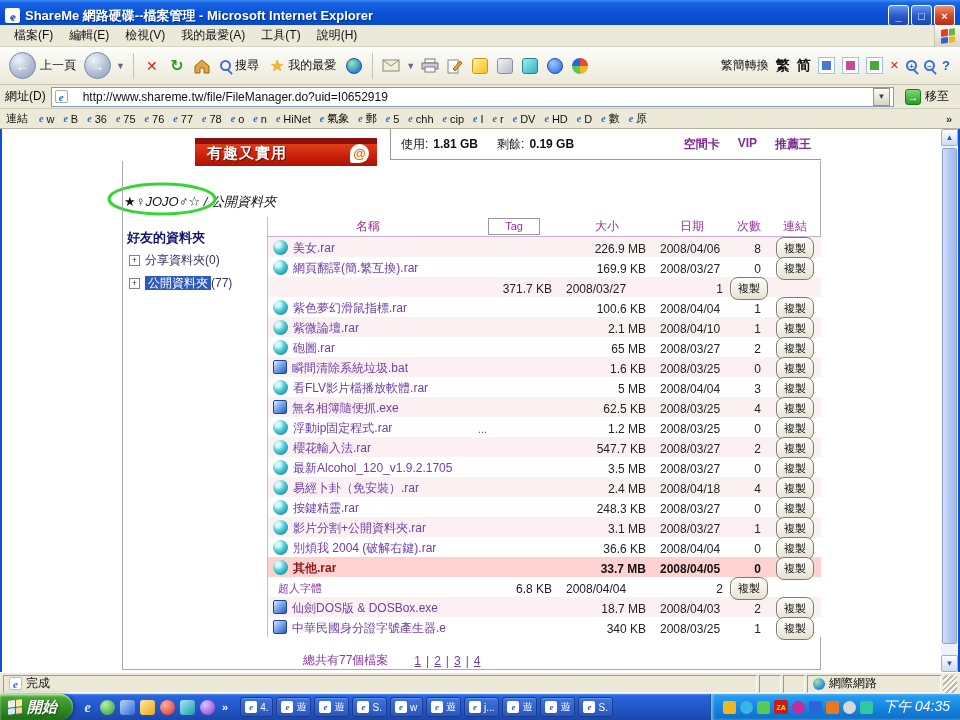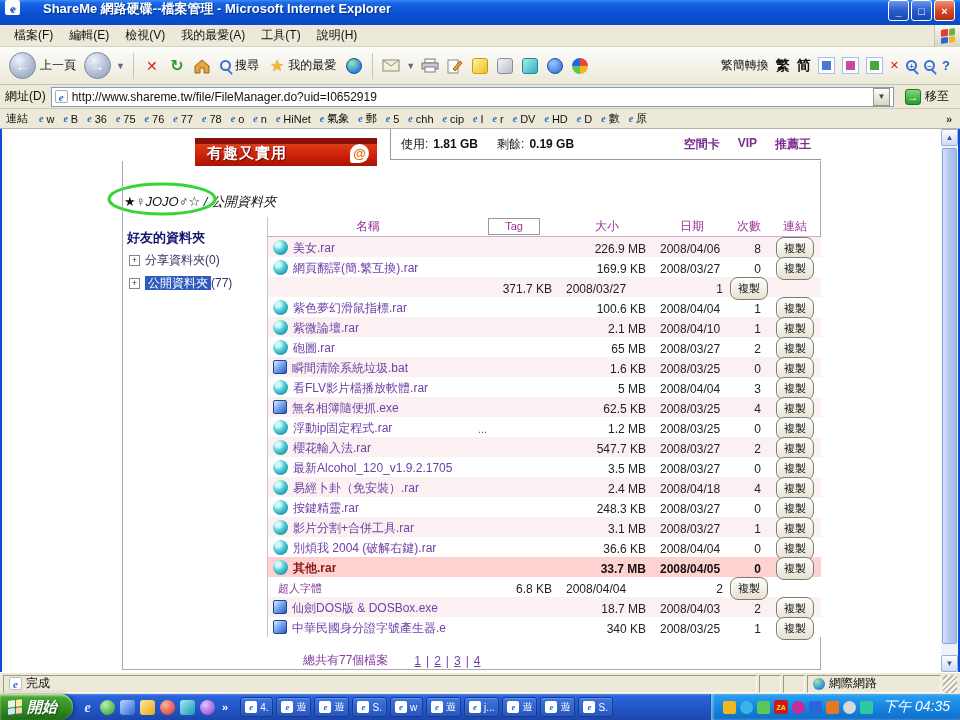--- a/index.html
+++ b/index.html
@@ -2,21 +2,21 @@
 <html><head>
 <meta charset="utf-8">
 <style>
   * { box-sizing: border-box; margin: 0; padding: 0; }
   html,body { width:960px; height:720px; overflow:hidden; }
   body { position:relative; font-family:"Liberation Sans","DejaVu Sans",sans-serif; font-size:12px; background:#fff; color:#111; }
 
   
   .titlebar { position:absolute; left:0; top:0; width:960px; height:31px;
     background:linear-gradient(180deg,#3a8bf4 0%,#1a64e6 10%,#0b50d2 45%,#0a4ac6 78%,#2e6ae2 100%);
-    display:flex; align-items:flex-start; gap:23px; padding:0 5px; color:#fff; font-weight:bold; font-size:13px;
+    display:flex; align-items:center; gap:5px; padding:0 5px; color:#fff; font-weight:bold; font-size:13px;
     text-shadow:1px 1px 1px #00317e; }
   .title-text { flex:1; white-space:nowrap; overflow:hidden; }
   .ie-icon { width:15px; height:15px; border-radius:2px; background:#fff; color:#2a66d8;
     font:bold italic 11px "Liberation Serif",serif; display:grid; place-items:center; flex:0 0 auto; }
   .ie-icon::before { content:"e"; }
   .tbtns { display:flex; gap:2px; }
   .tbtn { width:21px; height:21px; border:1px solid #fff; border-radius:3px; display:grid; place-items:center;
     font-size:11px; font-weight:bold; color:#fff; text-shadow:none;
     background:linear-gradient(180deg,#6a98ee,#2a5ccc 50%,#1a46ae); }
   .tbtn.close { background:linear-gradient(180deg,#f09278,#d8492a 50%,#b03012); }
@@ -60,21 +60,21 @@
   .conv-char { font-weight:bold; font-size:14px; }
   .mini-box { width:17px; height:17px; border:1px solid #9ebef5; background:#fff; display:grid; place-items:center; }
   .mini-box i { width:9px; height:9px; display:block; }
   .mini-box i.a{background:#4a78d8}.mini-box i.b{background:#c84a9a}.mini-box i.c{background:#48a838}
   .glyph-x-sm { color:#cc2222; font-weight:bold; font-size:11px; }
   .help-q { color:#2a5cc8; font-weight:bold; font-size:13px; }
 
   
   .addressbar { position:absolute; left:0; top:85px; width:960px; height:24px; background:#ece9d8;
     border-bottom:1px solid #d0ccbc; display:flex; align-items:center; gap:5px; padding:0 5px; }
-  .addr-field { flex:1; height:20px; background:#fff; border:1px solid #7f9db9; display:flex; align-items:center; gap:4px; padding:0 3px; }
+  .addr-field { flex:1; height:20px; background:#fff; border:1px solid #7f9db9; display:flex; align-items:center; gap:15px; padding:0 3px; }
   .addr-input { flex:1; border:none; outline:none; font:12px "Liberation Sans","DejaVu Sans",sans-serif; color:#111; background:transparent; }
   .addr-drop { width:17px; height:18px; background:linear-gradient(180deg,#fdfdfb,#d8d4c4); border:1px solid #9a96886;
     border:1px solid #9a9688; display:grid; place-items:center; font-size:8px; color:#444; }
   .go-btn { display:flex; align-items:center; gap:4px; padding:1px 6px; }
   .go-ico { width:16px; height:16px; border-radius:3px; background:linear-gradient(180deg,#7ed87e,#2a9a2a);
     color:#fff; font-weight:bold; display:grid; place-items:center; font-size:11px; border:1px solid #1a7a1a; }
 
   
   .linksbar { position:absolute; left:0; top:109px; width:960px; height:20px; background:#ece9d8;
     border-bottom:1px solid #b6b2a2; display:flex; align-items:center; gap:1px; padding:0 4px; font-size:11px; overflow:hidden; }
@@ -691,21 +691,21 @@
     <div class="cell-date">2008/03/27</div>
     <div class="cell-count">0</div>
     <div class="cell-link">
             <button class="copy-btn">複製</button>
           </div>
   </div>
 
   <div class="trow">
     <div class="cell-name">
       <span class="ficon icon-disc"></span>
-      <a class="fname" href="#">影片分割+合併工具.rar</a>
+      <a class="fname" href="#">影片分割+公開資料夾.rar</a>
     </div>
     <div class="cell-tag"></div>
     <div class="cell-size">3.1 MB</div>
     <div class="cell-date">2008/03/27</div>
     <div class="cell-count">1</div>
     <div class="cell-link">
             <button class="copy-btn">複製</button>
           </div>
   </div>
 

